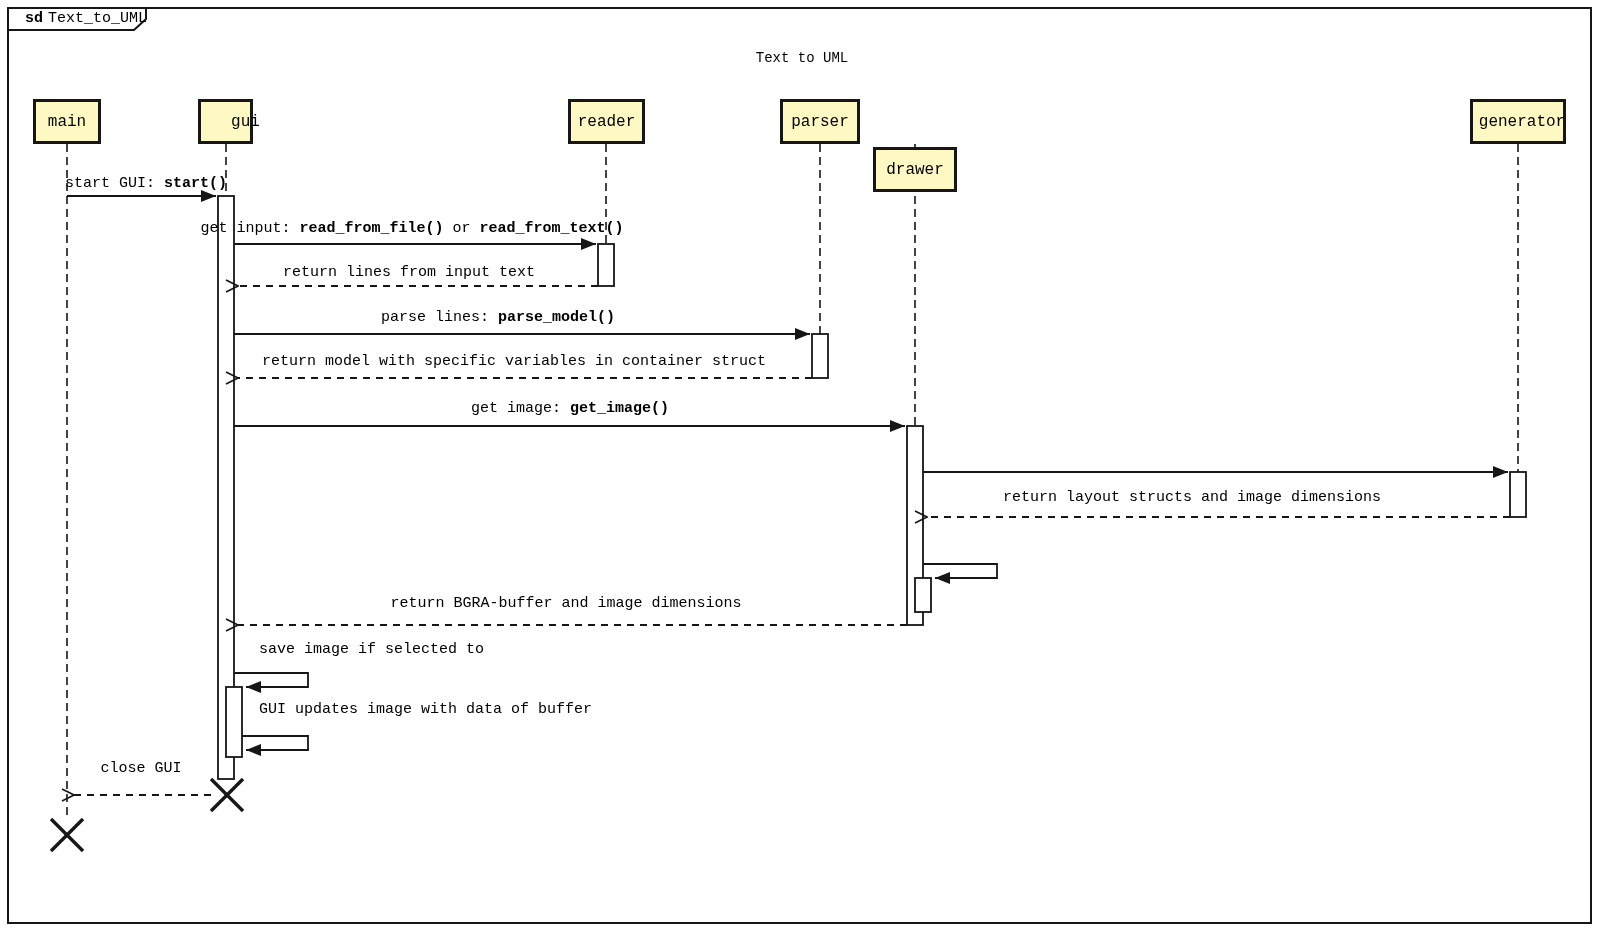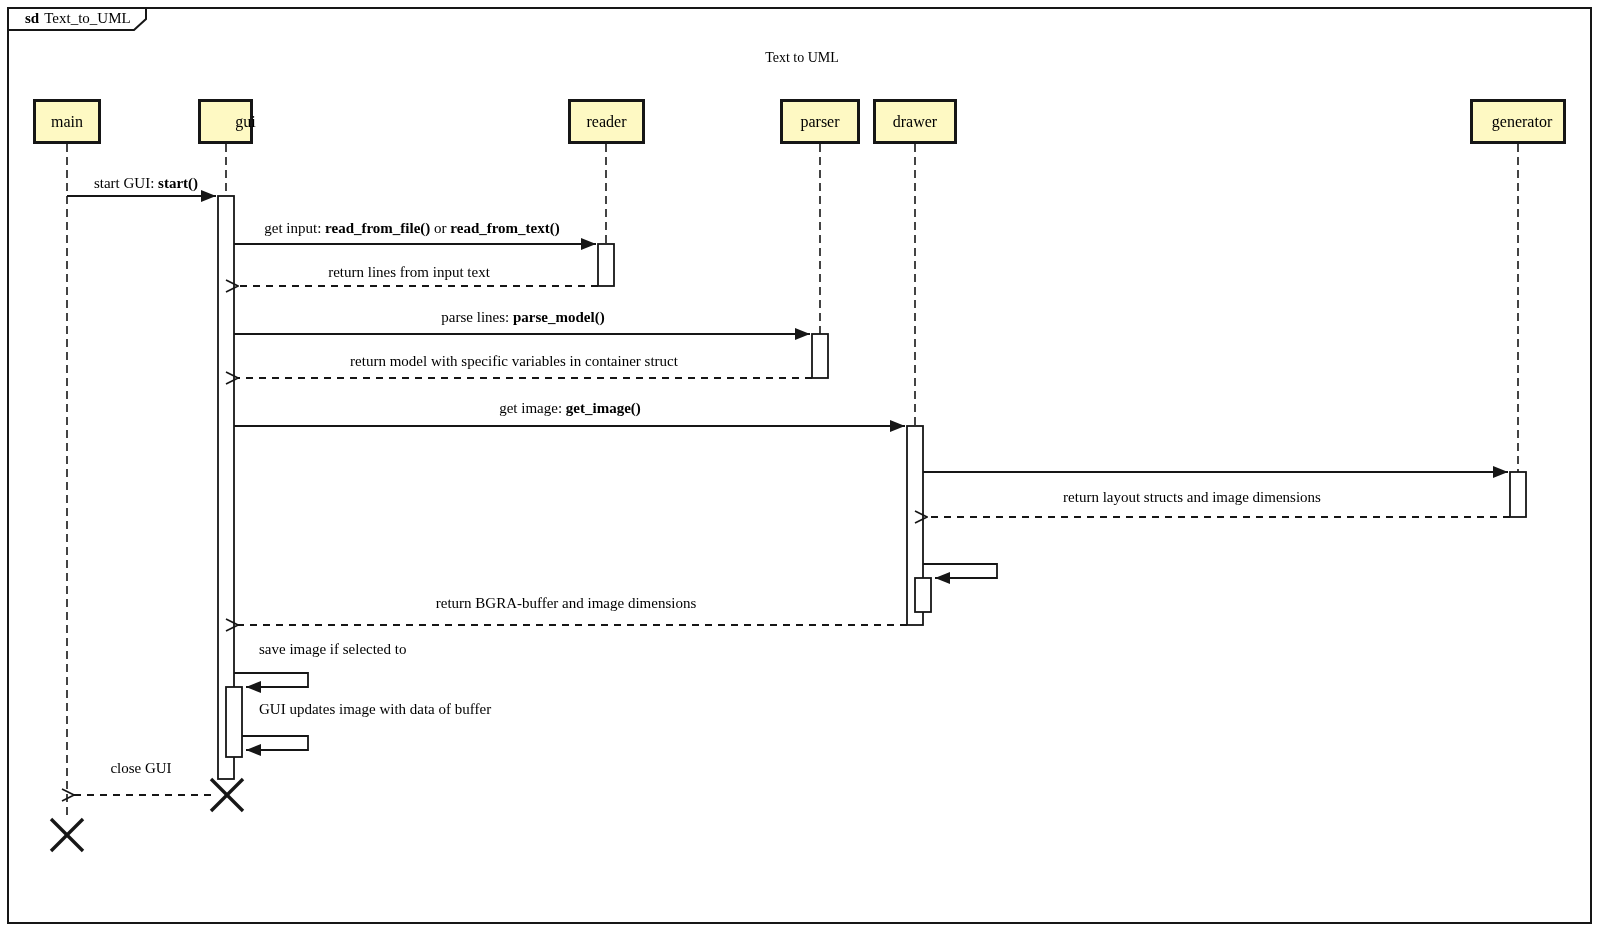--- a/index.html
+++ b/index.html
@@ -1,17 +1,17 @@
 <!DOCTYPE html>
 <html><head>
 <meta charset="utf-8">
 <style>
   html,body{margin:0;padding:0;background:#fff;}
   #stage{position:relative;width:1601px;height:933px;background:#fff;
-         font-family:Liberation Serif, serif;color:#000;overflow:hidden;}
+         font-family:Liberation Mono, monospace;color:#000;overflow:hidden;}
   .frame{position:absolute;left:7px;top:7px;width:1585px;height:917px;
          border:2px solid #161616;box-sizing:border-box;}
   svg.canvas{position:absolute;left:0;top:0;width:1601px;height:933px;}
   .head{position:absolute;top:99px;height:45px;border:3px solid #161616;background:#fef9c3;
         display:flex;align-items:center;justify-content:center;font-size:16px;
         box-sizing:border-box;}
   .msg{position:absolute;font-size:15px;white-space:nowrap;line-height:17px;}
   .msg.center{transform:translateX(-50%);}
   .title{position:absolute;left:802px;top:50px;transform:translateX(-50%);
          font-size:14px;white-space:nowrap;}
@@ -86,27 +86,27 @@
   </svg>
 
   <div class="tag-label"><b>sd</b><span>Text_to_UML</span></div>
 
   <div class="title">Text to UML</div>
 
   <div class="head" style="left:33px;width:68px;">main</div>
   <div class="head" style="left:198px;width:55px;padding-left:40px;">gui</div>
   <div class="head" style="left:568px;width:77px;">reader</div>
   <div class="head" style="left:780px;width:80px;">parser</div>
-  <div class="head" style="left:873px;width:84px;">drawer</div>
+  <div class="head" style="left:873px;width:84px;margin-top:48px;">drawer</div>
   <div class="head" style="left:1470px;width:96px;padding-left:8px;">generator</div>
 
   <div class="msg center" style="left:146px;top:175px;"><span>start GUI: </span><b>start()</b></div>
   <div class="msg center" style="left:412px;top:220px;"><span>get input: </span><b>read_from_file()</b><span> or </span><b>read_from_text()</b></div>
   <div class="msg center" style="left:409px;top:264px;"><span>return lines from input text</span></div>
-  <div class="msg center" style="left:523px;top:309px;"><span>parse lines: </span><b>parse_model()</b></div>
+  <div class="msg center" style="left:498px;top:309px;"><span>parse lines: </span><b>parse_model()</b></div>
   <div class="msg center" style="left:514px;top:353px;"><span>return model with specific variables in container struct</span></div>
   <div class="msg center" style="left:570px;top:400px;"><span>get image: </span><b>get_image()</b></div>
   <div class="msg center" style="left:1192px;top:489px;"><span>return layout structs and image dimensions</span></div>
   <div class="msg center" style="left:566px;top:595px;"><span>return BGRA-buffer and image dimensions</span></div>
   <div class="msg" style="left:259px;top:641px;"><span>save image if selected to</span></div>
   <div class="msg" style="left:259px;top:701px;"><span>GUI updates image with data of buffer</span></div>
   <div class="msg center" style="left:141px;top:760px;"><span>close GUI</span></div>
 
 </div>
 

